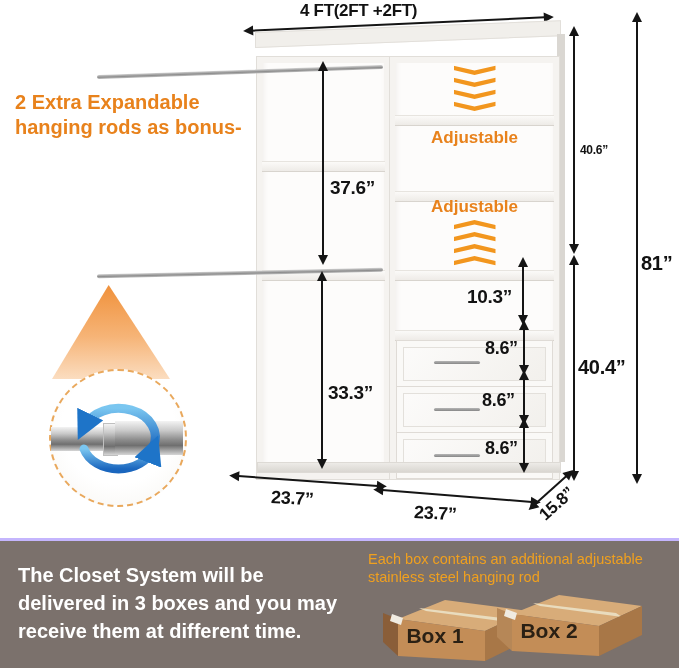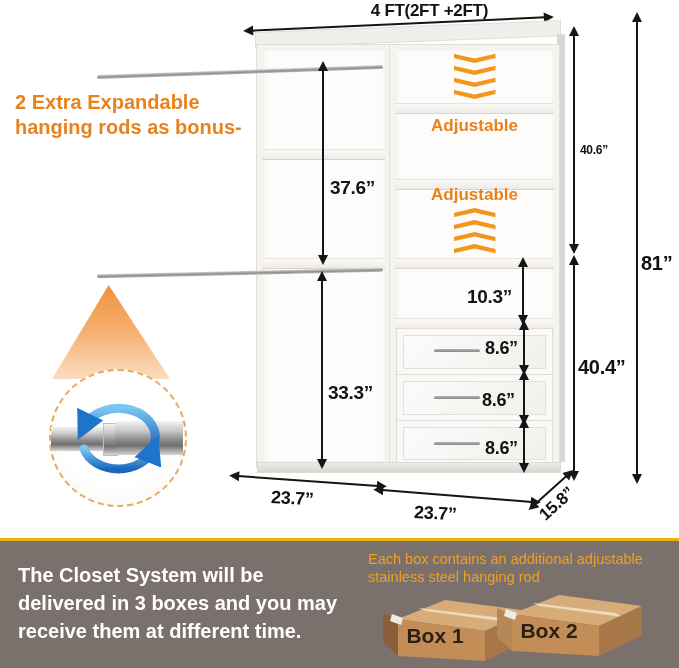--- a/index.html
+++ b/index.html
@@ -17,21 +17,21 @@
      width:0;height:0;border-top:5px solid transparent;border-bottom:5px solid transparent;}
   .harrow::before{left:-9px;border-right:10px solid #151515;}
   .harrow::after{right:-9px;border-left:10px solid #151515;}
   .dim{position:absolute;font-weight:700;font-size:19px;color:#121212;letter-spacing:-0.3px;white-space:nowrap;}
 
   
   .closet{position:absolute;left:256px;top:40px;width:302px;height:432px;}
   .topface{position:absolute;left:-1px;top:-8px;width:304px;height:14px;background:#F1EFEB;
      border:1px solid #E2DFDA;transform:skewY(-2.2deg);transform-origin:left center;}
   .rightface{position:absolute;left:301px;top:-6px;width:8px;height:428px;background:#DAD7D2;}
-  .tower{position:absolute;top:4px;height:422px;background:#FDFCFB;border:1px solid #E1DED9;
+  .tower{position:absolute;top:16px;height:422px;background:#FDFCFB;border:1px solid #E1DED9;
      box-shadow:inset 0 0 0 6px #F5F3F0, inset 10px 0 8px -7px #DCD8D3, inset -8px 0 8px -7px #E4E1DC;}
   .tower-left{left:0;width:133px;}
   .tower-right{left:133px;width:169px;}
   .shelf{position:absolute;left:5px;right:5px;height:9px;background:linear-gradient(#FBFAF8,#EEEBE7);
      border-top:1px solid #E7E4DF;border-bottom:1px solid #D8D4CE;}
   .base{position:absolute;left:1px;top:422px;width:302px;height:9px;
      background:linear-gradient(#EDEBE7,#D9D6D1);border:1px solid #DDDAD5;}
   .rod{position:absolute;height:4px;background:linear-gradient(#D2D2D2,#8E8E8E 60%,#BDBDBD);border-radius:2px;}
   .drawer{position:absolute;left:6px;right:6px;background:#FAF9F7;border:1px solid #DFDBD6;}
   .drawer-panel{position:absolute;inset:6px;border:1px solid #E3E0DB;
@@ -50,33 +50,33 @@
   
   .cone{position:absolute;left:52px;top:285px;width:118px;height:94px;
      clip-path:polygon(48% 0,0 100%,100% 100%);
      background:linear-gradient(180deg,#F0913B 0%,#F6B477 55%,#FBDDC0 100%);}
   .zoom-circle{position:absolute;left:49px;top:369px;width:134px;height:134px;border-radius:50%;
      border:2px dashed #E9A85C;background:radial-gradient(circle at 50% 42%,#FFFFFF 55%,#F6F4F0 100%);}
   .rod-seg{position:absolute;background:linear-gradient(180deg,#F3F3F3 0%,#C9C9C9 28%,#8D8D8D 55%,#6F6F6F 72%,#D6D6D6 100%);}
 
   
   .band{position:absolute;left:0;top:538px;width:679px;height:130px;background:#7B716C;
-     border-top:3px solid #eab308;box-sizing:border-box;}
+     border-top:3px solid #c4b5fd;box-sizing:border-box;}
   .delivery{position:absolute;left:18px;top:20px;color:#FFFFFF;font-weight:700;font-size:20px;line-height:28px;}
   .note{position:absolute;left:368px;top:9px;color:#F0A01F;font-weight:400;font-size:14.5px;line-height:18px;}
   .boxwrap{position:absolute;width:154px;height:70px;}
   .boxlabel{position:absolute;left:26px;top:26px;width:66px;text-align:center;
      font-weight:700;font-size:21px;color:#2A2014;}
 </style>
 </head>
 <body>
 
 <div id="stage">
 
-  <div class="dim" style="left:288px;top:1px;width:200px;text-align:right;font-size:17px;">4 FT(2FT +2FT)</div>
+  <div class="dim" style="left:300px;top:1px;width:200px;text-align:left;font-size:17px;">4 FT(2FT +2FT)</div>
   <div class="harrow" style="left:252px;top:23px;width:293px;transform:rotate(-2.6deg);"></div>
 
   <div class="promo-head">
     <div>2 Extra Expandable</div>
     <div>hanging rods as bonus-</div>
   </div>
 
   <div class="closet">
     <div class="topface"></div>
     <div class="rightface"></div>

